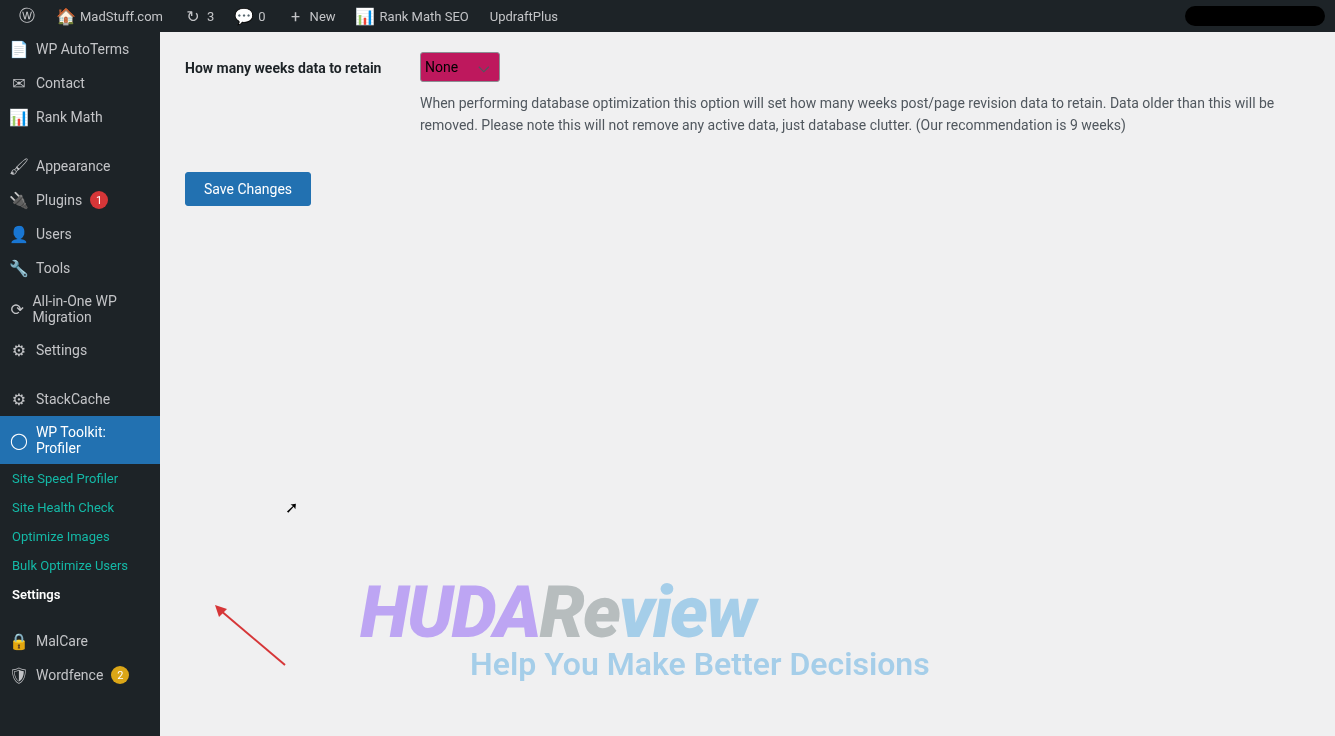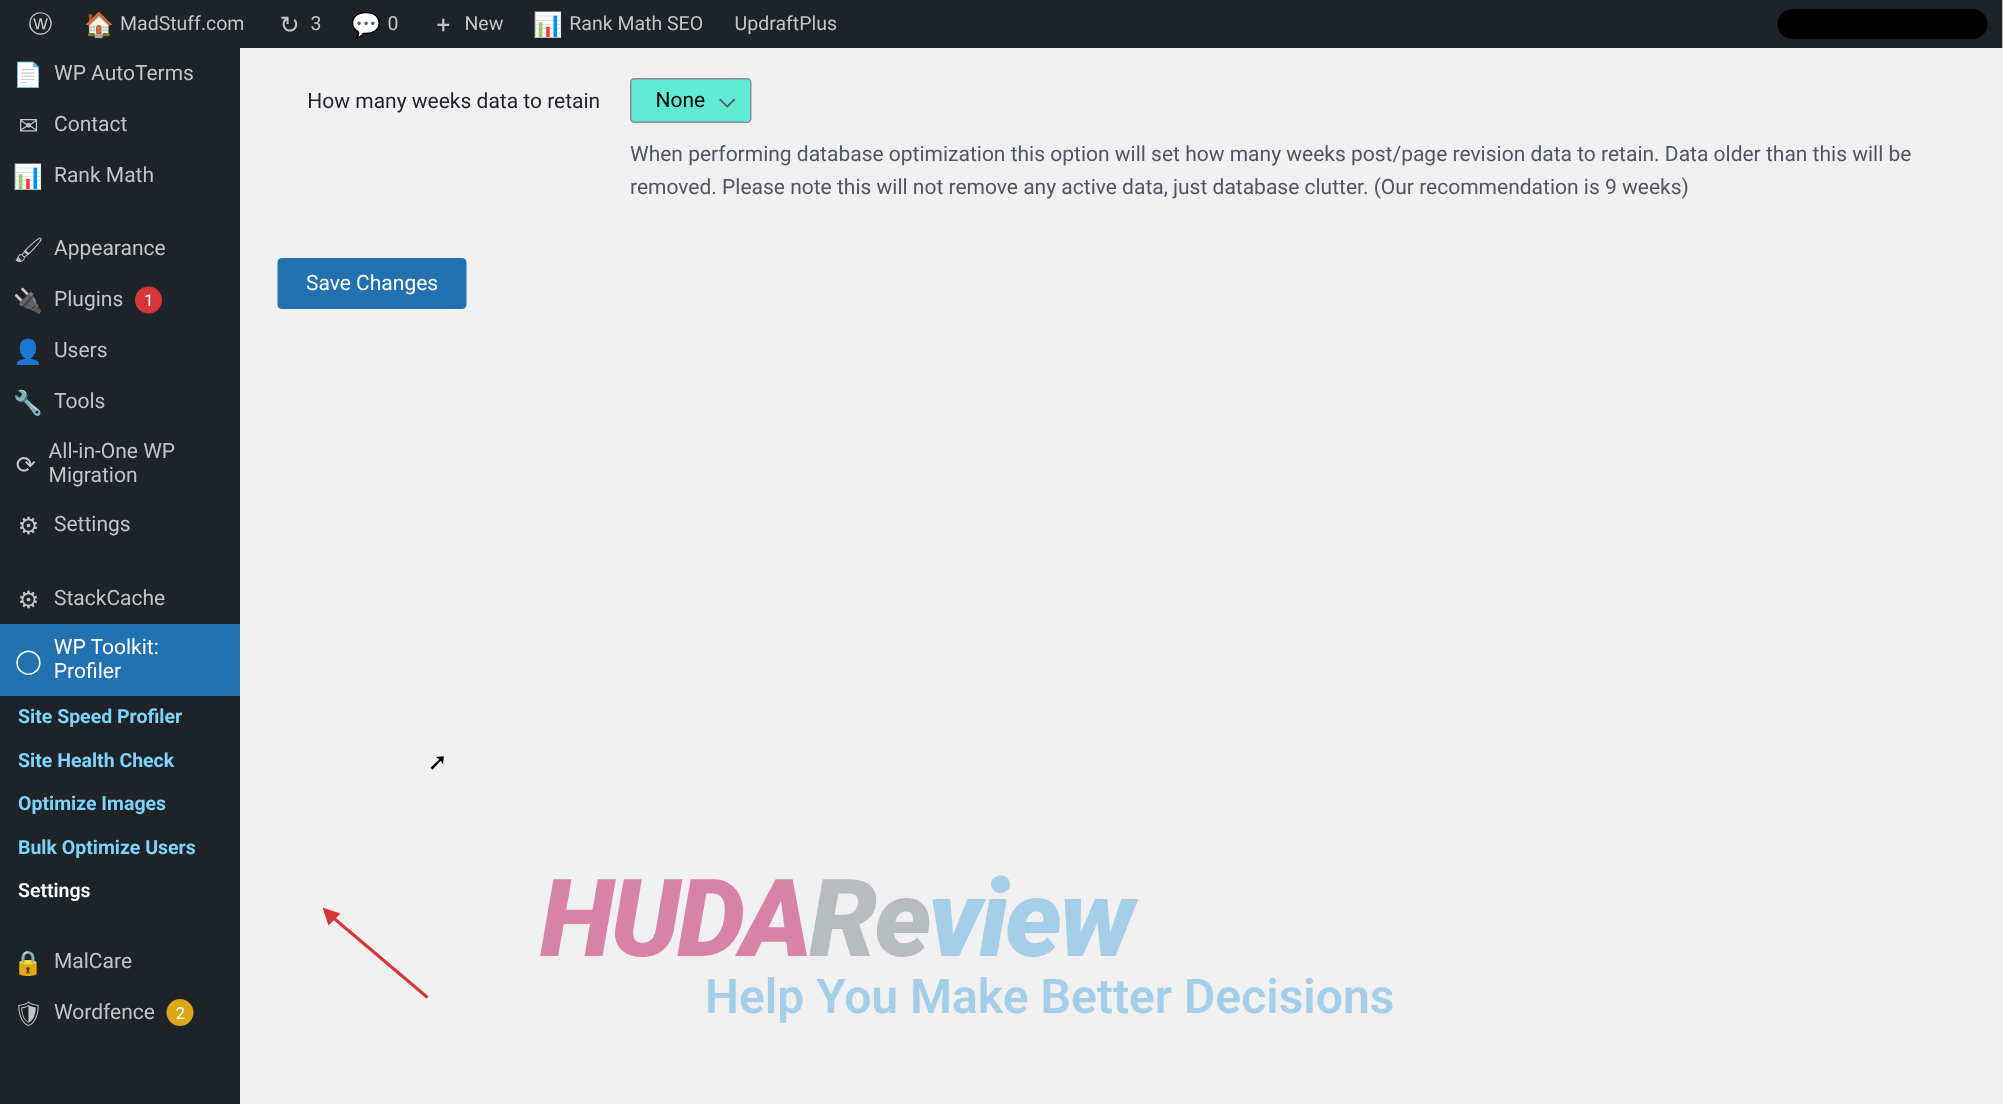--- a/index.html
+++ b/index.html
@@ -10,43 +10,43 @@
     .toolbar-right { margin-left: auto; background: #000; width: 140px; height: 20px; border-radius: 10px; }
     
     .sidebar { position: absolute; left: 0; top: 32px; width: 160px; background: #1d2327; height: calc(100% - 32px); color: #c3c4c7; font-size: 14px; }
     .sidebar-item { display: flex; align-items: center; padding: 8px 10px; cursor: pointer; gap: 8px; }
     .sidebar-item.active { background: #2271b1; color: #fff; }
     .sidebar-item.active::after { content: ""; position: absolute; right: -8px; border: 8px solid transparent; border-right-color: #f0f0f1; }
     .sidebar-spacer { height: 15px; }
     .badge { background: #d63638; color: #fff; border-radius: 50%; width: 18px; height: 18px; display: inline-flex; align-items: center; justify-content: center; font-size: 11px; }
     .badge.orange { background: #dba617; }
     
-    .submenu-item { padding: 7px 10px 7px 12px; font-size: 13px; color: #7dd3fc; cursor: pointer; font-weight: bold; }
+    .submenu-item { padding: 7px 10px 7px 12px; font-size: 13px; color: #14b8a6; cursor: pointer; }
     .submenu-item.current { color: #fff; font-weight: 600; }
     .submenu-item.highlighted { border: 2px solid #d63638; margin: 2px; padding: 5px 8px 5px 10px; }
     
     .content { position: absolute; left: 160px; top: 32px; right: 0; bottom: 0; padding: 20px 25px; background: #f0f0f1; }
     .page-title { font-size: 23px; font-weight: 400; color: #1d2327; margin-bottom: 45px; }
     
     .form-row { display: flex; align-items: flex-start; margin-bottom: 15px; }
-    .form-label { width: 235px; font-size: 14px; font-weight: 400; color: #1d2327; padding-top: 8px; text-align: center; }
+    .form-label { width: 235px; font-size: 14px; font-weight: 700; color: #1d2327; padding-top: 8px; }
     .form-field { flex: 1; }
     
-    .select-box { border: 1px solid #8c8f94; background: #5eead4; padding: 6px 30px 6px 16px; font-size: 14px; border-radius: 3px; position: relative; display: inline-block; cursor: pointer; min-width: 80px; }
+    .select-box { border: 1px solid #8c8f94; background: #be185d; padding: 6px 30px 6px 4px; font-size: 14px; border-radius: 3px; position: relative; display: inline-block; cursor: pointer; min-width: 80px; }
     .select-box::after { content: "⌵"; position: absolute; right: 10px; top: 6px; font-weight: bold; color: #50575e; }
     
     .description { font-size: 14px; color: #50575e; margin-top: 10px; line-height: 1.6; }
     
     .save-button { background: #2271b1; color: #fff; border: 1px solid #2271b1; padding: 8px 18px; font-size: 14px; border-radius: 3px; cursor: pointer; margin-top: 20px; }
     
     .icon { width: 18px; height: 18px; display: inline-flex; align-items: center; justify-content: center; font-size: 16px; }
     
     .watermark { position: absolute; left: 360px; top: 570px; pointer-events: none; opacity: 0.5; }
     .watermark-title { font-size: 72px; font-weight: 900; font-style: italic; letter-spacing: -2px; }
-    .wm-red { color: #be185d; }
+    .wm-red { color: #8b5cf6; }
     .wm-gray { color: #7f8c8d; }
     .wm-blue { color: #5dade2; }
     .watermark-sub { font-size: 32px; font-weight: 600; color: #5dade2; margin-top: -10px; padding-left: 110px; }
     
     .arrow-annotation { position: absolute; left: 215px; top: 605px; pointer-events: none; }
     
     .cursor-icon { position: absolute; left: 285px; top: 498px; font-size: 16px; pointer-events: none; }
   </style>
 </head>
 <body>

